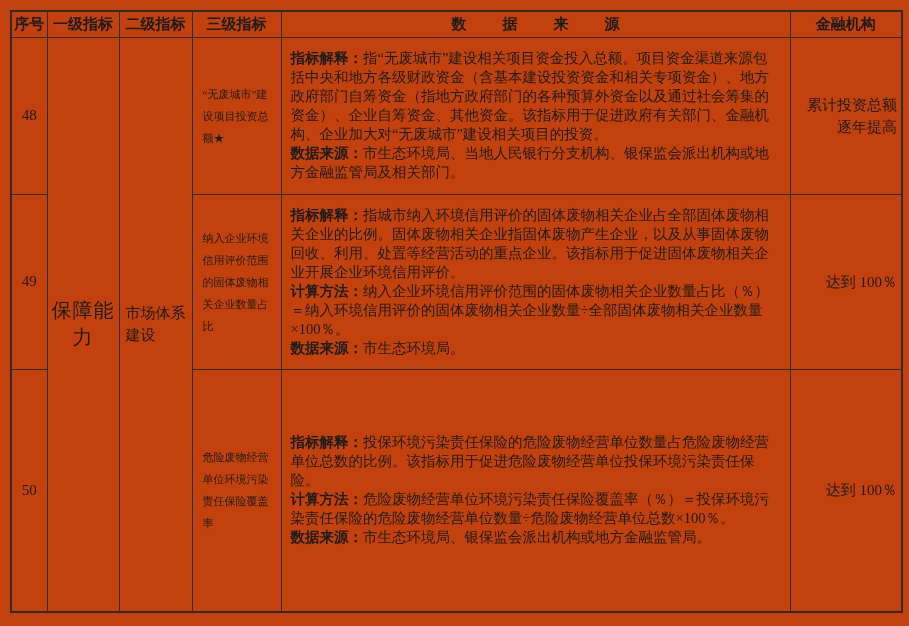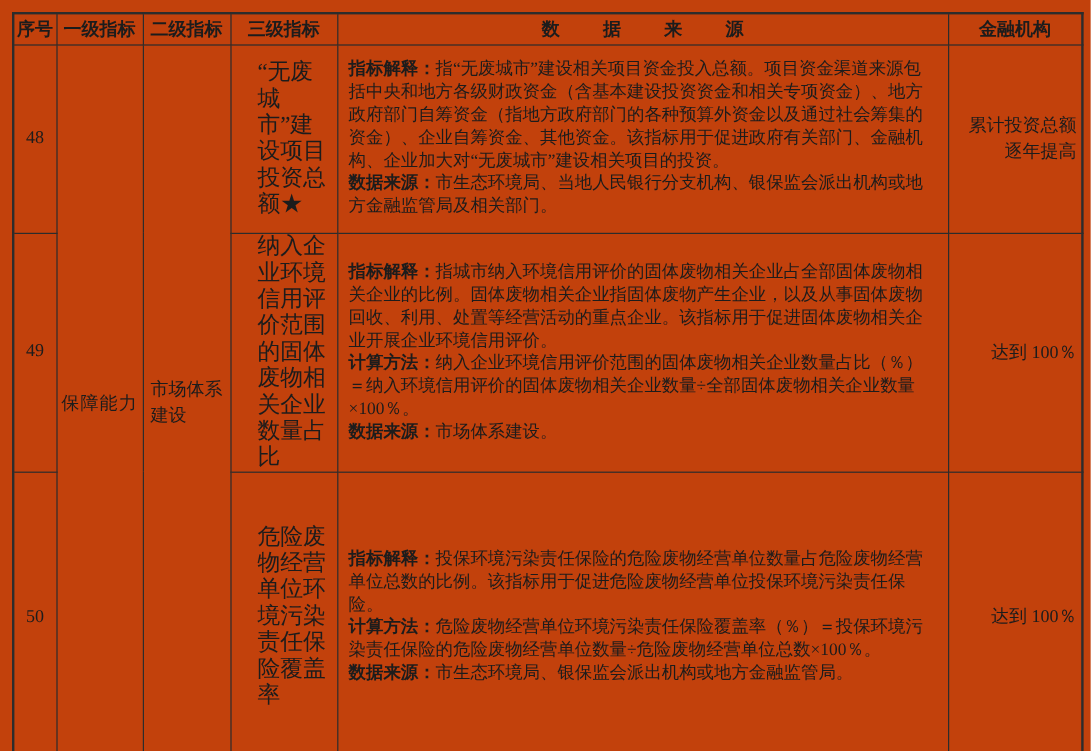--- a/index.html
+++ b/index.html
@@ -40,35 +40,35 @@
     text-indent: 2.4em;
   }
 
   td.cell-num {
     text-align: center;
     font-size: 15px;
     margin-top: 28px;
   }
   td.cell-lvl1 {
     text-align: center;
-    font-size: 15px;
+    font-size: 20px;
     letter-spacing: 1px;
     margin-left: 40px;
   }
   td.cell-lvl2 {
     text-align: left;
     font-size: 15px;
     line-height: 22px;
     padding: 0 3px 0 6px;
   }
   td.cell-lvl3 {
     text-align: left;
-    font-size: 19px;
+    font-size: 11px;
     line-height: 22px;
-    padding: 0 3px 0 22px;
+    padding: 0 3px 0 10px;
   }
   td.cell-src {
     text-align: left;
     font-size: 14.5px;
     line-height: 19px;
     padding: 4px 9px;
   }
   td.cell-req {
     text-align: right;
     font-size: 15px;
@@ -114,21 +114,21 @@
           <div class="seg"><span class="seg-label">数据来源：</span><span>市生态环境局、当地人民银行分支机构、银保监会派出机构或地方金融监管局及相关部门。</span></div>
         </td>
         <td class="cell-req">累计投资总额逐年提高</td>
       </tr>
       <tr class="row-49">
         <td class="cell-num">49</td>
         <td class="cell-lvl3">纳入企业环境信用评价范围的固体废物相关企业数量占比</td>
         <td class="cell-src">
           <div class="seg"><span class="seg-label">指标解释：</span><span>指城市纳入环境信用评价的固体废物相关企业占全部固体废物相关企业的比例。固体废物相关企业指固体废物产生企业，以及从事固体废物回收、利用、处置等经营活动的重点企业。该指标用于促进固体废物相关企业开展企业环境信用评价。</span></div>
           <div class="seg"><span class="seg-label">计算方法：</span><span>纳入企业环境信用评价范围的固体废物相关企业数量占比（％）＝纳入环境信用评价的固体废物相关企业数量÷全部固体废物相关企业数量×100％。</span></div>
-          <div class="seg"><span class="seg-label">数据来源：</span><span>市场体系建设。</span></div>
+          <div class="seg"><span class="seg-label">数据来源：</span><span>市生态环境局。</span></div>
         </td>
         <td class="cell-req">达到 100％</td>
       </tr>
       <tr class="row-50">
         <td class="cell-num">50</td>
         <td class="cell-lvl3">危险废物经营单位环境污染责任保险覆盖率</td>
         <td class="cell-src">
           <div class="seg"><span class="seg-label">指标解释：</span><span>投保环境污染责任保险的危险废物经营单位数量占危险废物经营单位总数的比例。该指标用于促进危险废物经营单位投保环境污染责任保险。</span></div>
           <div class="seg"><span class="seg-label">计算方法：</span><span>危险废物经营单位环境污染责任保险覆盖率（％）＝投保环境污染责任保险的危险废物经营单位数量÷危险废物经营单位总数×100％。</span></div>
           <div class="seg"><span class="seg-label">数据来源：</span><span>市生态环境局、银保监会派出机构或地方金融监管局。</span></div>

